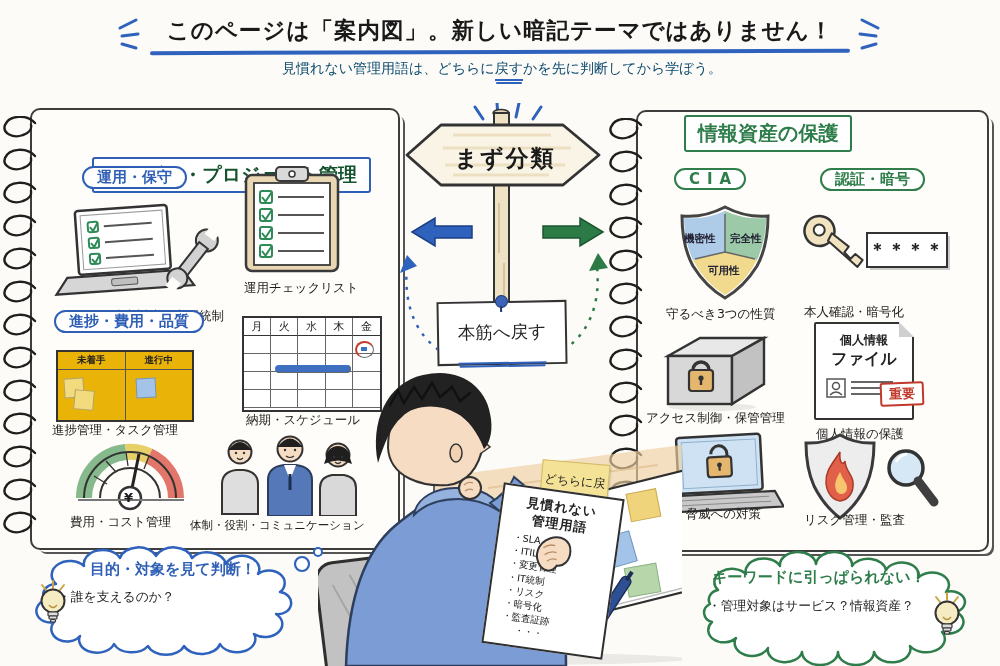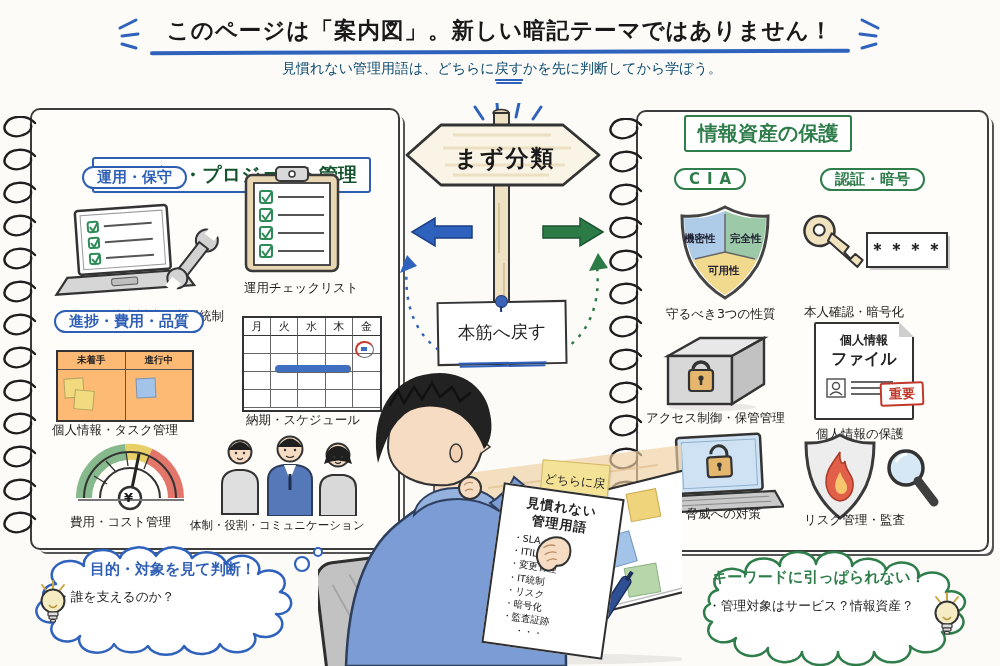--- a/index.html
+++ b/index.html
@@ -24,21 +24,21 @@
           white-space:nowrap;border-radius:3px;}
   .ptitle.blue{color:#14532d;border-color:#2f5fb5;font-size:19px;margin-top:44px;}
   .ptitle.green{color:#2e7d4a;border-color:#2e7d4a;font-size:20px;}
   .pill{position:absolute;border:2px solid;border-radius:16px;padding:0 13px;font-weight:bold;
         font-size:15px;background:#fff;white-space:nowrap;}
   .pill.blue{color:#2f5fb5;border-color:#2f5fb5;}
   .pill.green{color:#2e7d4a;border-color:#2e7d4a;}
   .cap{position:absolute;font-size:12.5px;color:#1d1d1d;white-space:nowrap;}
   .icon{position:absolute;}
   
-  .kb{position:absolute;display:flex;border:2px solid #333;background:#fdba74;}
+  .kb{position:absolute;display:flex;border:2px solid #333;background:#eab308;}
   .kb .col{flex:1;border-left:1.5px solid #555;position:relative;}
   .kb .col:first-child{border-left:none;}
   .kb .col .hd{font-size:9.5px;text-align:center;border-bottom:1.5px solid #555;padding:2px 0;font-weight:bold;}
   .stk{position:absolute;border:1px solid rgba(0,0,0,.25);}
   
   .cal{position:absolute;background:#fff;border:2px solid #333;display:grid;
        grid-template-columns:repeat(5,1fr);grid-template-rows:18px repeat(4,18px);}
   .cal div{border-right:1.2px solid #666;border-bottom:1.2px solid #666;}
   .cal div:nth-child(5n){border-right:none;}
   .cal .dh{font-size:11px;text-align:center;line-height:17px;border-bottom:1.6px solid #333;}
@@ -161,21 +161,21 @@
       <div class="col">
           <div class="hd">未着手</div>
         <div class="stk" style="left:6px;top:26px;width:18px;height:18px;background:#f2da7f;transform:rotate(-4deg)"></div>
         <div class="stk" style="left:16px;top:38px;width:18px;height:18px;background:#f2da7f;transform:rotate(5deg)"></div>
         </div>
       <div class="col">
           <div class="hd">進行中</div>
         <div class="stk" style="left:10px;top:26px;width:18px;height:18px;background:#a3c4e8;transform:rotate(-3deg)"></div>
         </div>
     </div>
-    <div class="cap" style="left:20px;top:312px">個人情報・タスク管理</div>
+    <div class="cap" style="left:20px;top:312px">進捗管理・タスク管理</div>
 
     <div class="cal" style="left:210px;top:206px;width:136px;height:92px">
       <div class="dh">月</div>
       <div class="dh">火</div>
       <div class="dh">水</div>
       <div class="dh">木</div>
       <div class="dh">金</div>
       <div></div>
         <div></div>
         <div></div>

